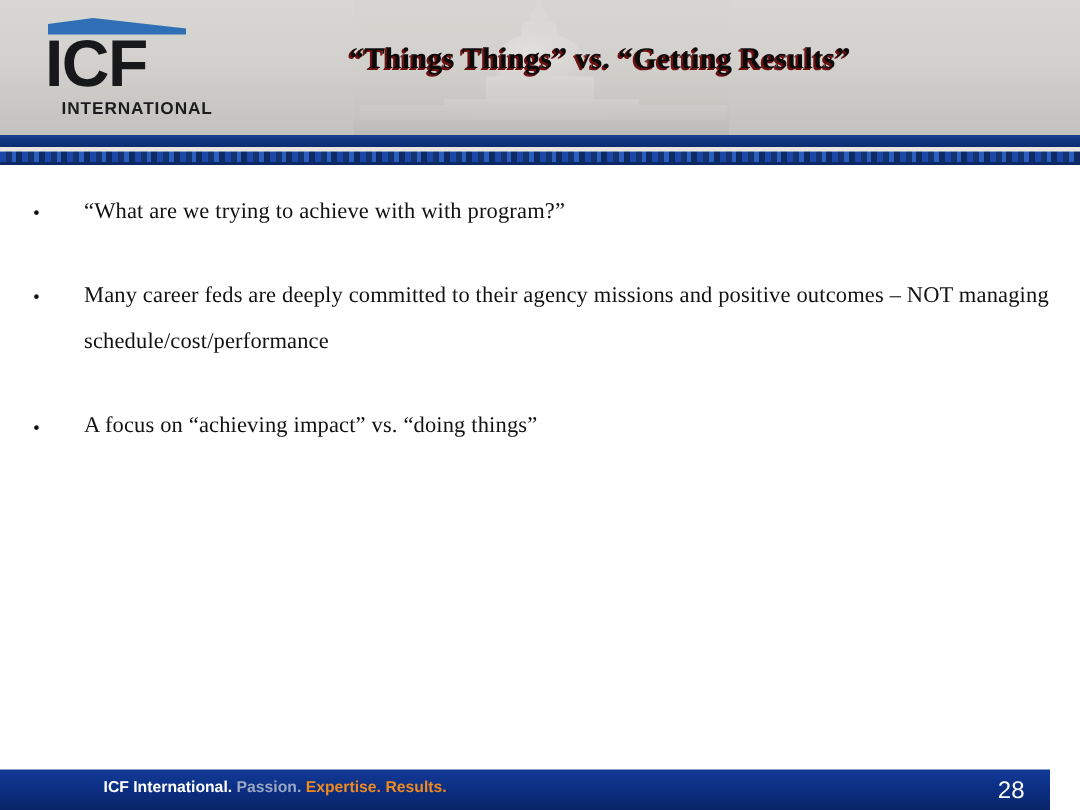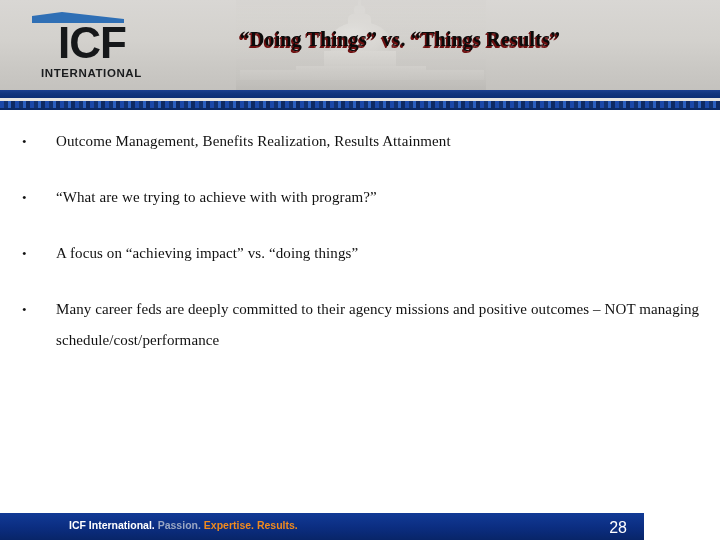--- a/index.html
+++ b/index.html
@@ -146,21 +146,20 @@
   .logo-icf {
     position: absolute;
     left: 10px;
     top: 8px;
     font-family: "Liberation Sans", sans-serif;
     font-weight: bold;
     font-size: 44px;
     letter-spacing: -1px;
     color: #16181a;
     line-height: 46px;
-    margin-left: 28px;
   }
   .logo-intl {
     position: absolute;
     left: 21px;
     top: 55px;
     font-family: "Liberation Sans", sans-serif;
     font-weight: bold;
     font-size: 11.5px;
     letter-spacing: 0.6px;
     color: #1a1c1e;
@@ -255,21 +254,21 @@
     font-size: 13px;
     line-height: 31px;
     color: #111111;
   }
 
   
   .footer {
     position: absolute;
     left: 0;
     top: 513px;
-    width: 644px;
+    width: 700px;
     height: 27px;
     background: linear-gradient(180deg, #113a96 0%, #0b2d80 55%, #082568 100%);
   }
   .footer-tag {
     position: absolute;
     left: 69px;
     top: 6px;
     font-family: "Liberation Sans", sans-serif;
     font-size: 10.5px;
     font-weight: bold;
@@ -310,34 +309,33 @@
     </div>
 
     <div class="logo">
       <svg class="logo-swoosh" viewBox="0 0 92 12" preserveAspectRatio="none">
         <path d="M0 11 L92 11 L92 7 L30 0 L0 4 Z" fill="#2f6fb5"></path>
       </svg>
       <div class="logo-icf">ICF</div>
       <div class="logo-intl">INTERNATIONAL</div>
     </div>
 
-    <div class="title">“Doing Things” vs. “Things Results”</div>
+    <div class="title">“Things Things” vs. “Getting Results”</div>
   </div>
 
   <div class="rule-solid"></div>
   <div class="rule-gap"></div>
   <div class="rule-dashed"></div>
   <div class="rule-bottomline"></div>
 
   <div class="body-area">
     <div class="bullet-list">
-      <div class="bullet">Outcome Management, Benefits Realization, Results Attainment</div>
       <div class="bullet">“What are we trying to achieve with with program?”</div>
+      <div class="bullet">Many career feds are deeply committed to their agency missions and positive outcomes – NOT managing schedule/cost/performance</div>
       <div class="bullet">A focus on “achieving impact” vs. “doing things”</div>
-      <div class="bullet">Many career feds are deeply committed to their agency missions and positive outcomes – NOT managing schedule/cost/performance</div>
     </div>
   </div>
 
   <div class="footer">
     <div class="footer-tag">
       <span class="f-brand">ICF International.</span>
       <span class="f-passion">Passion.</span>
       <span class="f-expertise">Expertise.</span>
       <span class="f-results">Results.</span>
     </div>

